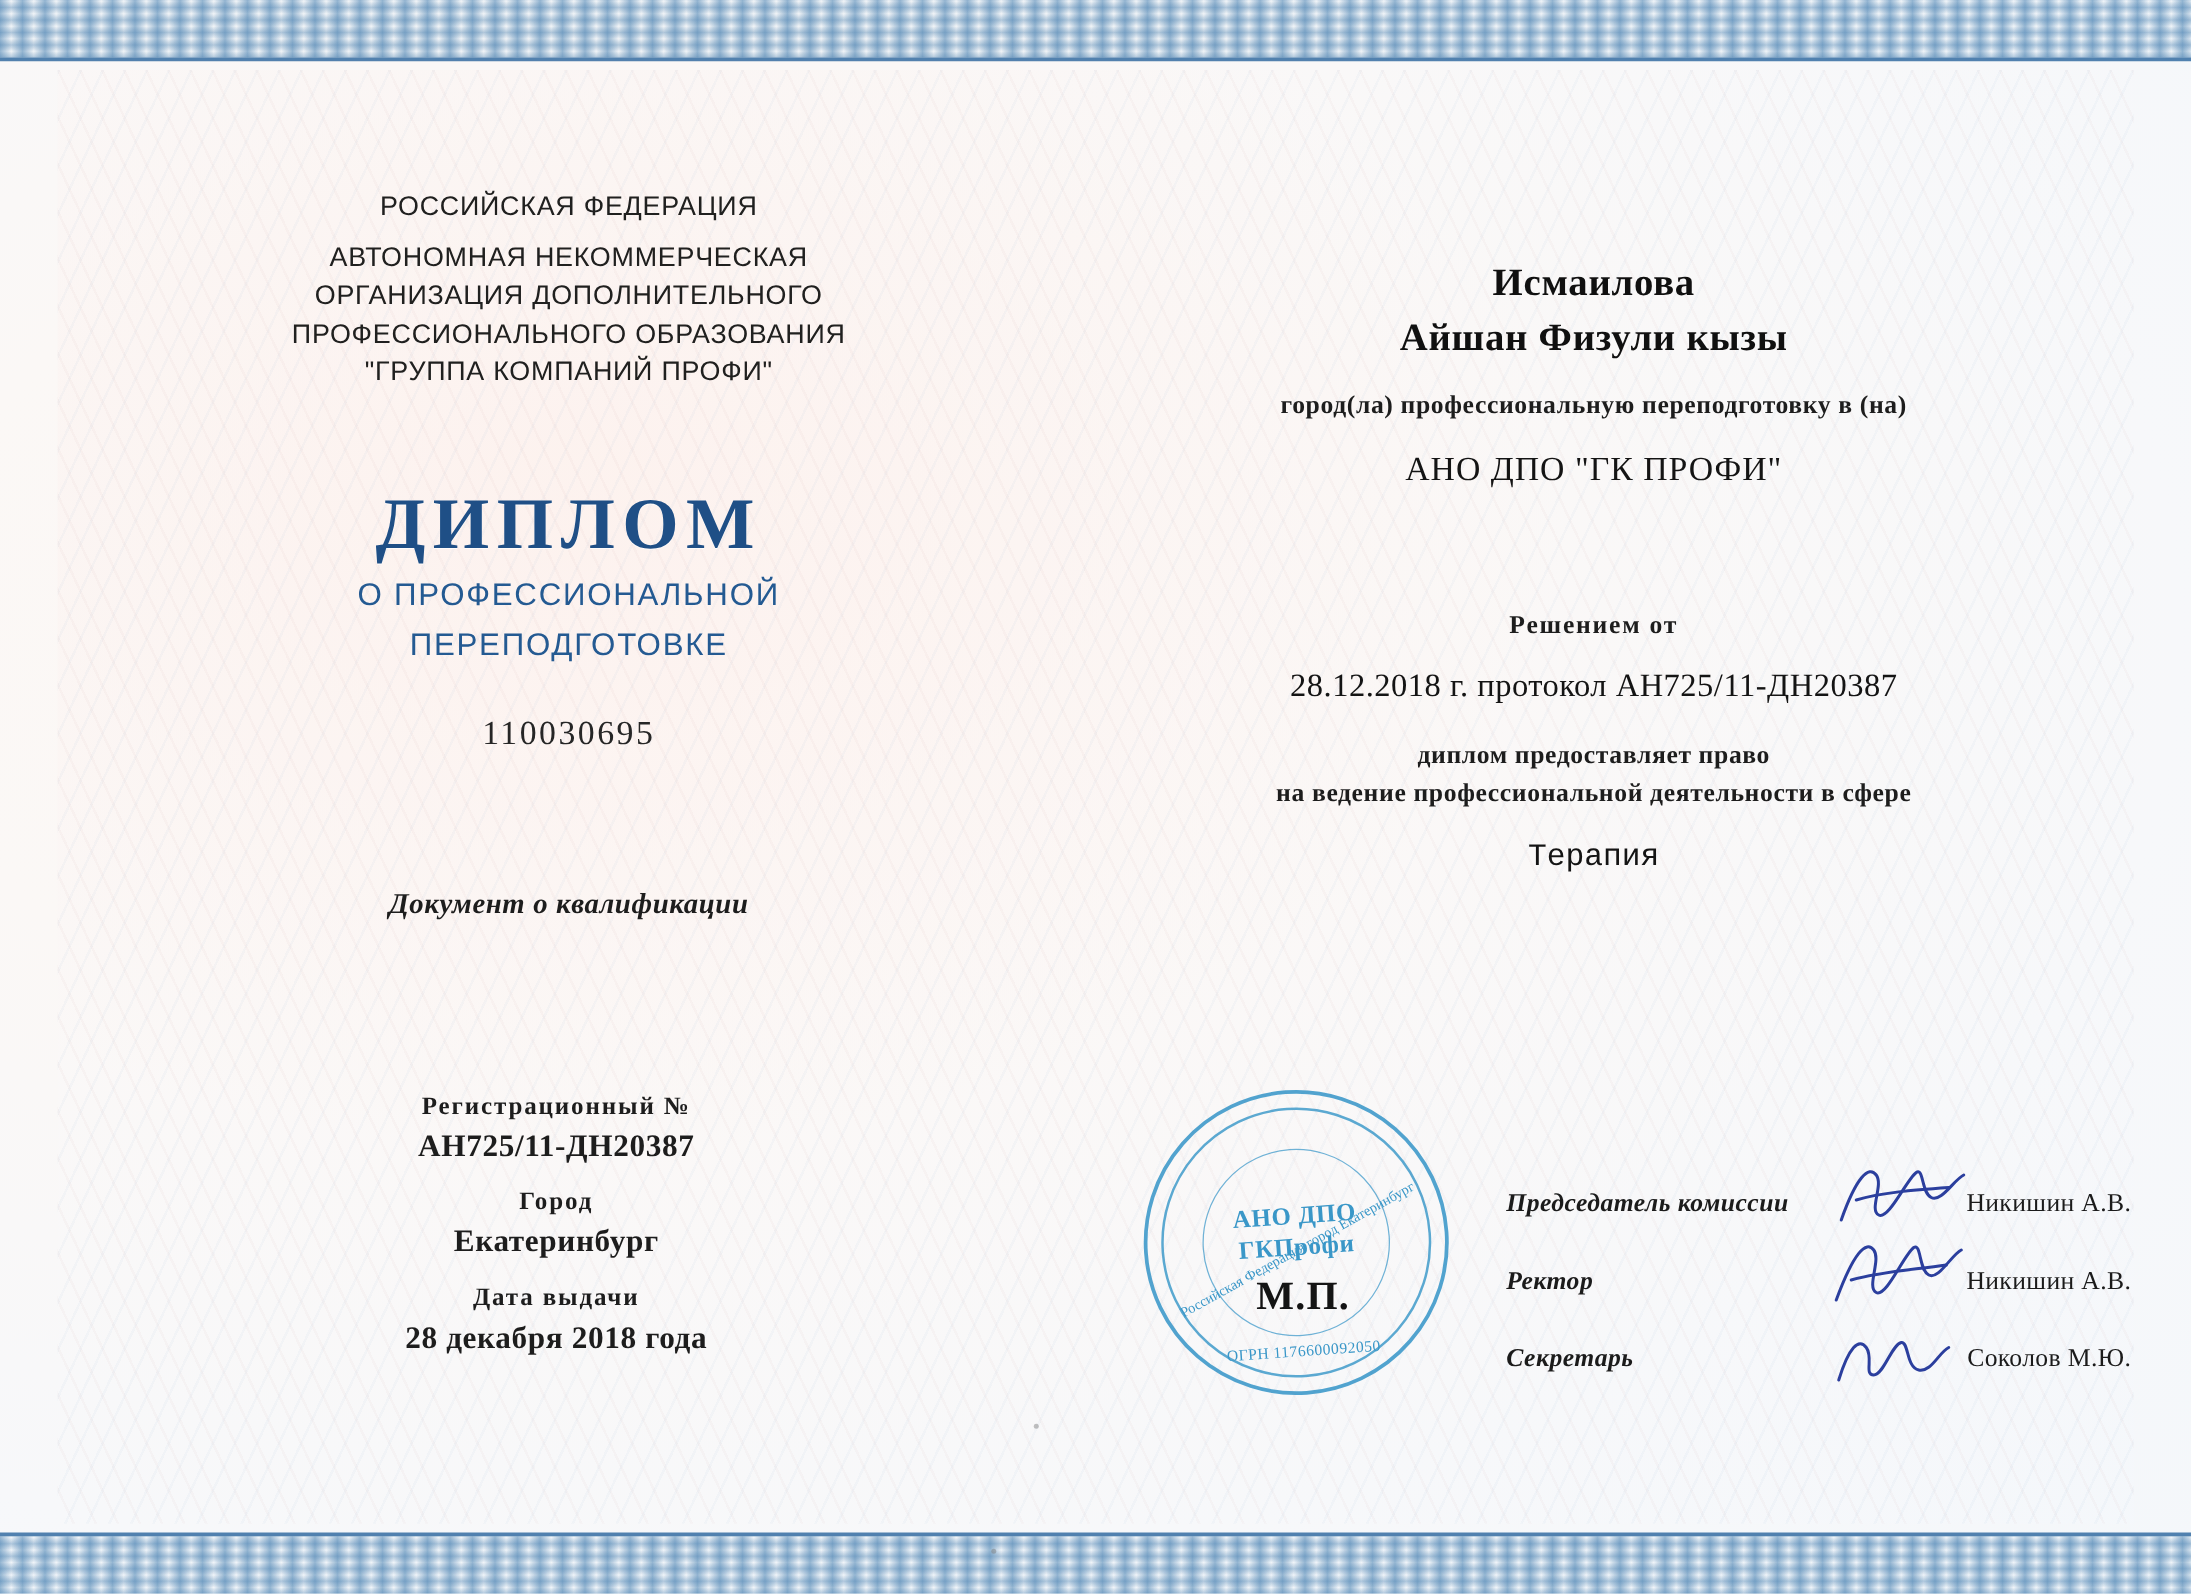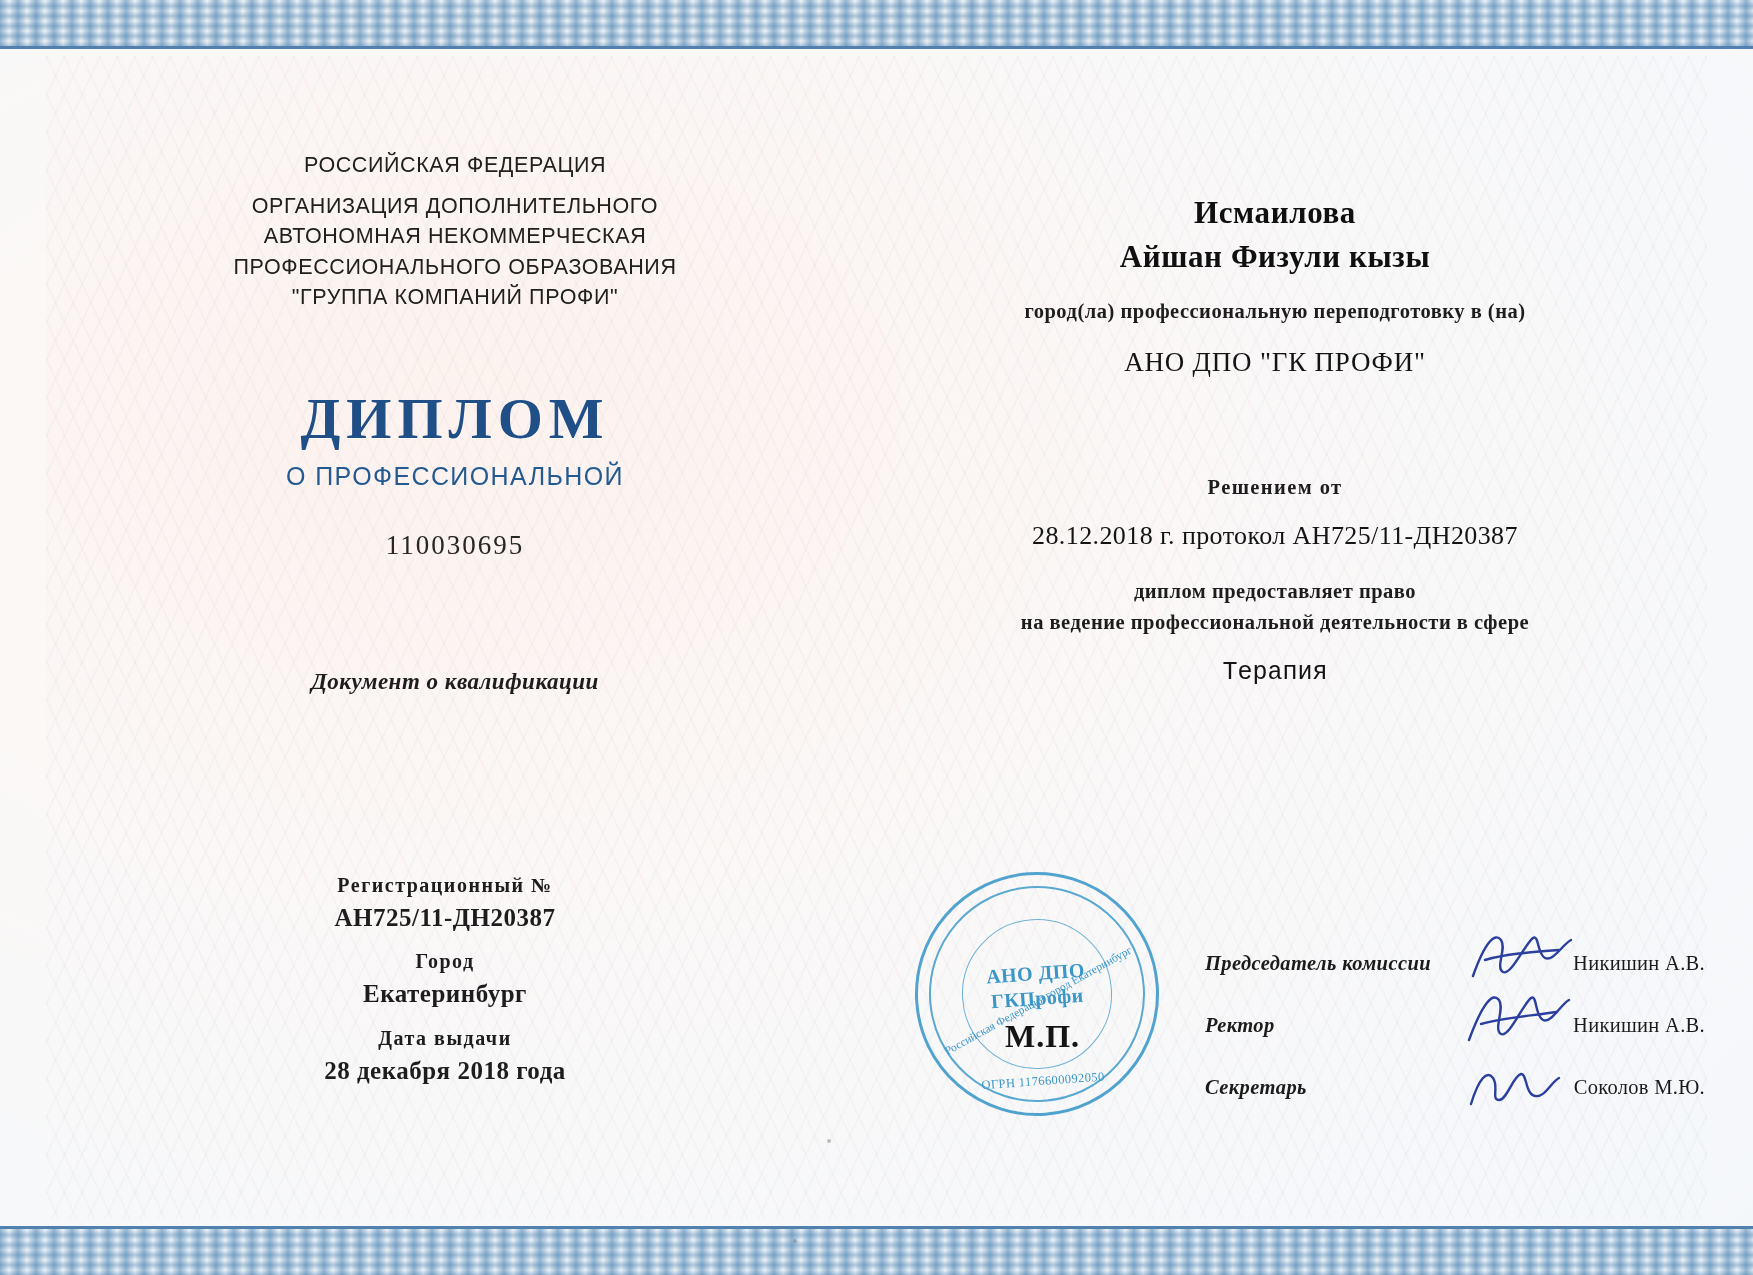--- a/index.html
+++ b/index.html
@@ -167,21 +167,21 @@
     font-size: 20.5px;
     letter-spacing: 0.8px;
     color: #1d1d1d;
   }
   .student-name {
     font-family: "Liberation Serif", serif;
     font-weight: bold;
     font-size: 31px;
     letter-spacing: 0.6px;
     color: #101010;
-    margin-top: 18px;
+    margin-top: 31px;
     line-height: 1.3;
   }
   .passed-line {
     margin-top: 22px;
     font-weight: bold;
     font-size: 20.5px;
     letter-spacing: 0.5px;
     color: #1d1d1d;
   }
   .org-short {
@@ -351,27 +351,28 @@
   <div class="border-band bottom"></div>
   <div class="band-line b1"></div>
 
   <div class="inner-sheet"></div>
   <div class="guilloche-faint"></div>
 
   <div class="content">
 
     <div class="left-col">
       <div class="org-line first">РОССИЙСКАЯ ФЕДЕРАЦИЯ</div>
+      <div class="org-line">АВТОНОМНАЯ НЕКОММЕРЧЕСКАЯ</div>
       <div class="org-line">ОРГАНИЗАЦИЯ ДОПОЛНИТЕЛЬНОГО</div>
-      <div class="org-line">АВТОНОМНАЯ НЕКОММЕРЧЕСКАЯ</div>
       <div class="org-line">ПРОФЕССИОНАЛЬНОГО ОБРАЗОВАНИЯ</div>
       <div class="org-line">"ГРУППА КОМПАНИЙ ПРОФИ"</div>
 
       <div class="diploma-title">ДИПЛОМ</div>
       <div class="diploma-sub">О ПРОФЕССИОНАЛЬНОЙ</div>
+      <div class="diploma-sub">ПЕРЕПОДГОТОВКЕ</div>
 
       <div class="diploma-number">110030695</div>
 
       <div class="doc-kind">Документ о квалификации</div>
     </div>
 
     <div class="reg-block">
       <div class="reg-label first-label">Регистрационный №</div>
       <div class="reg-value">АН725/11-ДН20387</div>
       <div class="reg-label">Город</div>

